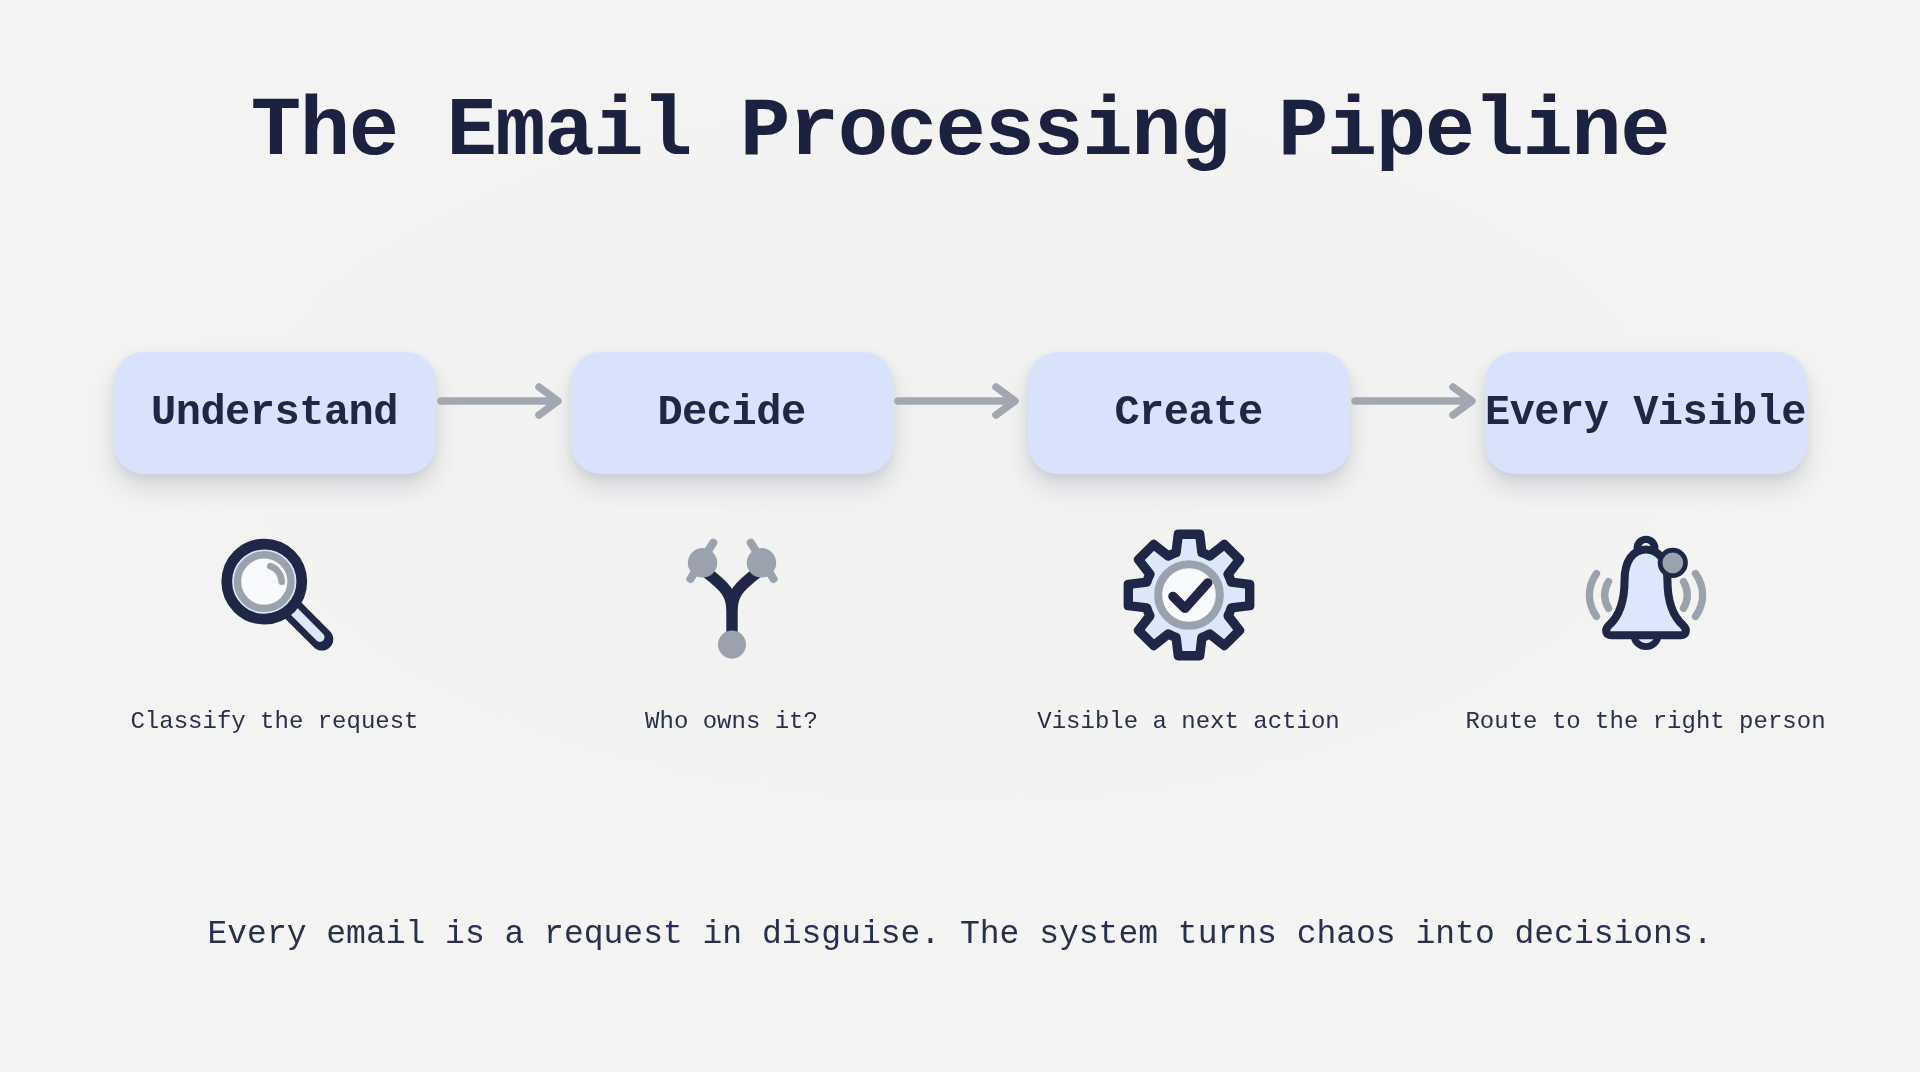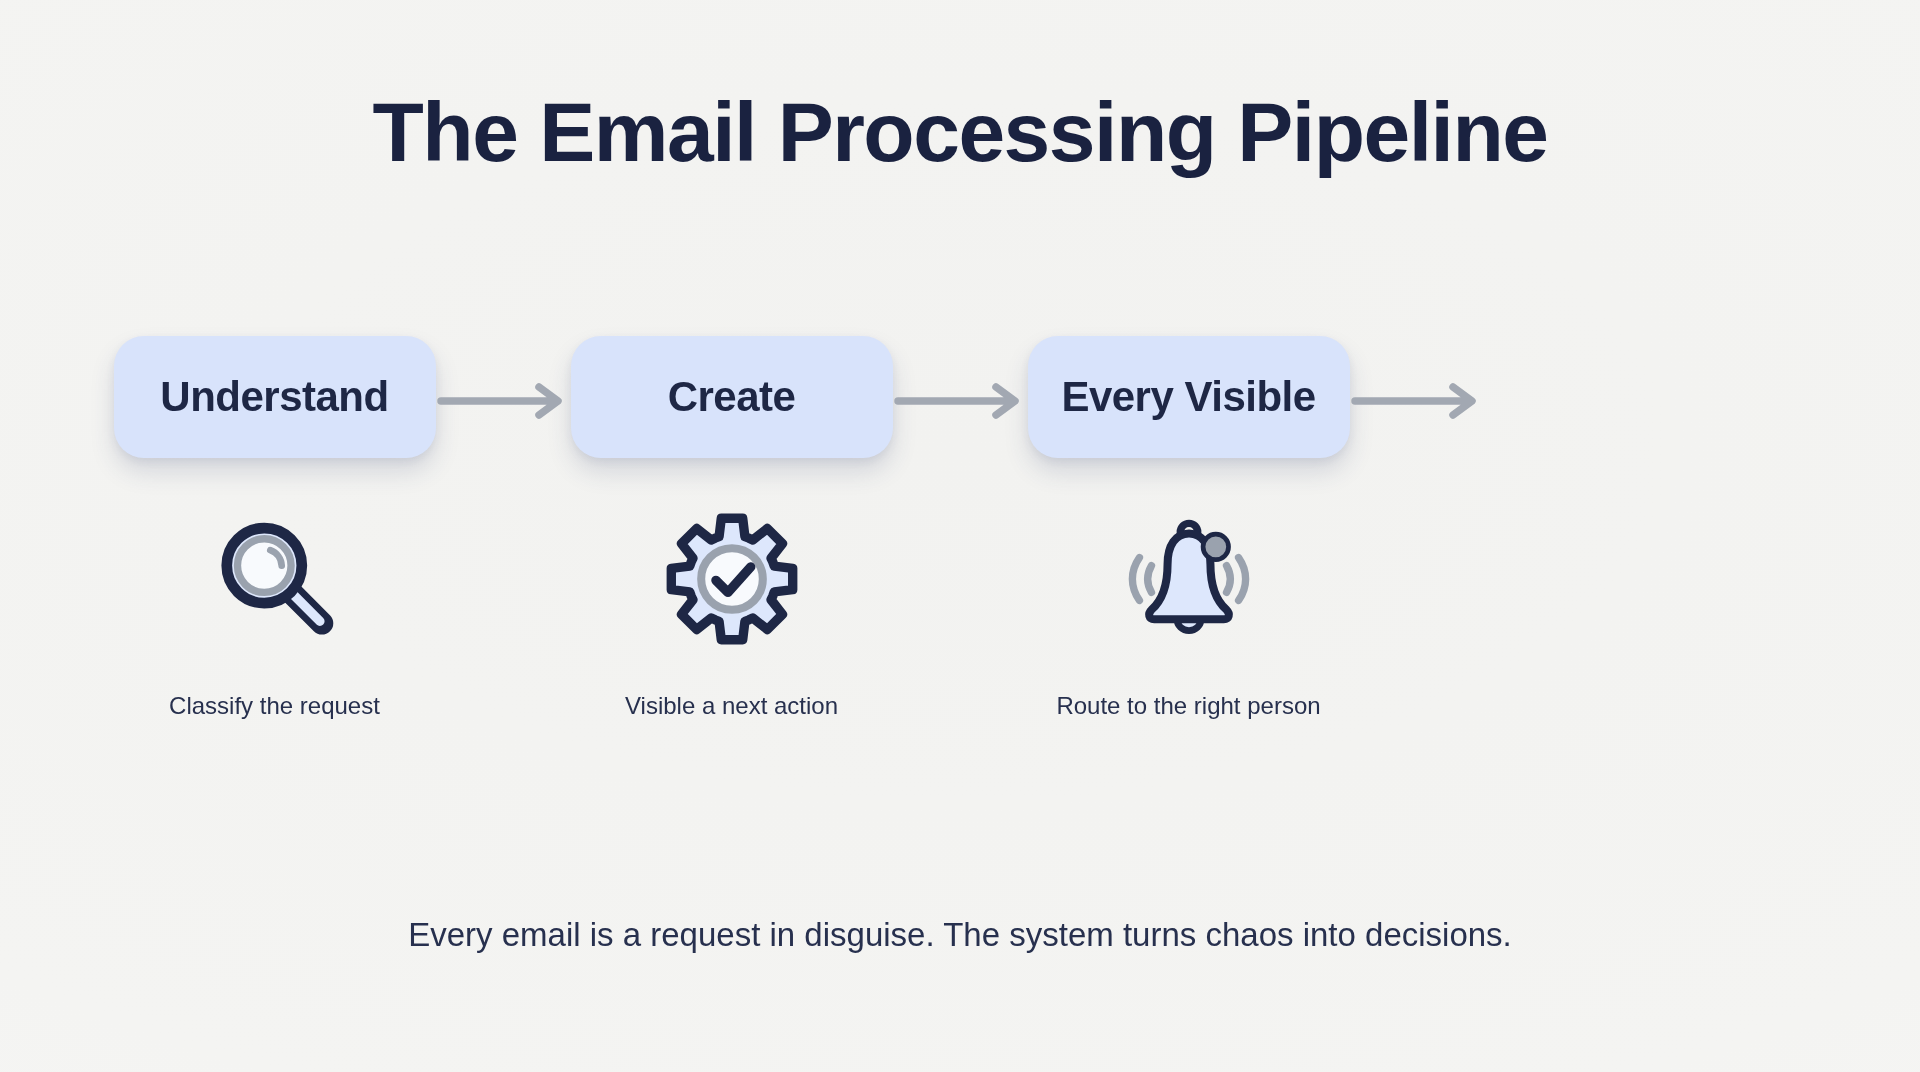--- a/index.html
+++ b/index.html
@@ -1,27 +1,27 @@
 <!DOCTYPE html>
 <html style="--background: #f3f3f1; --pill-fill: #d8e3fb; --navy: #1e2745; --title-navy: #1a2240; --caption-navy: #27304e; --arrow-gray: #a2a8b2; --icon-gray: #9aa2ae; --icon-fill: #dde7fc; --icon-inner: #f8fafd;"><head>
 <meta charset="utf-8">
 <style>
   html,body{margin:0;padding:0;}
   body{background:#f3f3f1;}
   .canvas{
     position:relative;width:1920px;height:1072px;overflow:hidden;
-    font-family:Liberation Sans, sans-serif;
+    font-family:Liberation Mono, monospace;
     background:radial-gradient(ellipse 135% 120% at 50% 42%, #f2f2f0 0%, #f4f4f2 55%, #f8f8f7 100%);
   }
   .title{
     position:absolute;top:84px;left:0;width:100%;margin:0;
     text-align:center;font-size:84px;font-weight:800;letter-spacing:-1.5px;
     color:var(--title-navy,#1a2240);
   }
-  .stages{position:absolute;top:336px;left:46px;display:flex;align-items:flex-end;}
+  .stages{position:absolute;top:352px;left:46px;display:flex;align-items:flex-end;}
   .stage{width:457px;display:flex;flex-direction:column;align-items:center;}
   .pill{
     width:322px;height:122px;border-radius:30px;
     background:var(--pill-fill,#d8e3fb);
     display:flex;align-items:center;justify-content:center;
     box-shadow:0 14px 24px rgba(45,62,110,.15),0 4px 8px rgba(45,62,110,.08);
   }
   .pill span{font-size:42px;font-weight:700;color:var(--navy,#1e2745);letter-spacing:-0.5px;}
   .iconbox{margin-top:54px;width:138px;height:134px;}
   .iconbox svg{width:100%;height:100%;display:block;}
@@ -62,20 +62,36 @@
           <line x1="62" y1="60" x2="85" y2="83" class="stk-n" stroke-width="17" stroke-linecap="round"></line>
           <line x1="63.5" y1="61.5" x2="83.5" y2="81.5" stroke="var(--icon-fill,#dde7fc)" stroke-width="7" stroke-linecap="round"></line>
           <circle cx="42" cy="40" r="28" class="f-blue" stroke="var(--navy,#1e2745)" stroke-width="8"></circle>
           <circle cx="42" cy="40" r="20" class="f-inner" stroke="var(--icon-gray,#9aa2ae)" stroke-width="5.5"></circle>
           <path d="M46.5,28.5 A13,13 0 0 1 55,40" class="stk-g" stroke-width="5"></path>
         </svg>
       </div>
       <div class="caption">Classify the request</div>
     </div>
 
+    <div class="stage">
+      <div class="pill">
+        <span>Decide</span>
+      </div>
+      <div class="iconbox">
+        <svg viewBox="0 0 100 100" aria-hidden="true">
+          <path d="M19,38 L36,11" class="stk-g" stroke-width="6"></path>
+          <path d="M81,38 L64,11" class="stk-g" stroke-width="6"></path>
+          <path d="M50,89 L50,62 C50,49 45,44 31,33 M50,62 C50,49 55,44 69,33" class="stk-n" stroke-width="8.5"></path>
+          <circle cx="28" cy="26" r="11" class="f-gray"></circle>
+          <circle cx="72" cy="26" r="11" class="f-gray"></circle>
+          <circle cx="50" cy="87" r="10.5" class="f-gray"></circle>
+        </svg>
+      </div>
+      <div class="caption">Who owns it?</div>
+    </div>
 
     <div class="stage">
       <div class="pill">
         <span>Create</span>
       </div>
       <div class="iconbox">
         <svg viewBox="0 0 100 100" aria-hidden="true">
           <polygon points="81.56,59.65 95.30,57.99 95.30,42.01 81.56,40.35 80.49,37.37 79.14,34.51 87.68,23.62 76.38,12.32 65.49,20.86 62.63,19.51 59.65,18.44 57.99,4.70 42.01,4.70 40.35,18.44 37.37,19.51 34.51,20.86 23.62,12.32 12.32,23.62 20.86,34.51 19.51,37.37 18.44,40.35 4.70,42.01 4.70,57.99 18.44,59.65 19.51,62.63 20.86,65.49 12.32,76.38 23.62,87.68 34.51,79.14 37.37,80.49 40.35,81.56 42.01,95.30 57.99,95.30 59.65,81.56 62.63,80.49 65.49,79.14 76.38,87.68 87.68,76.38 79.14,65.49 80.49,62.63" class="f-blue" stroke="var(--navy,#1e2745)" stroke-width="7" stroke-linejoin="round"></polygon>
           <circle cx="50" cy="50" r="23" class="f-inner" stroke="var(--icon-gray,#9aa2ae)" stroke-width="6"></circle>
           <path d="M38,51 L47,60 L64,41" class="stk-n" stroke-width="7"></path>

